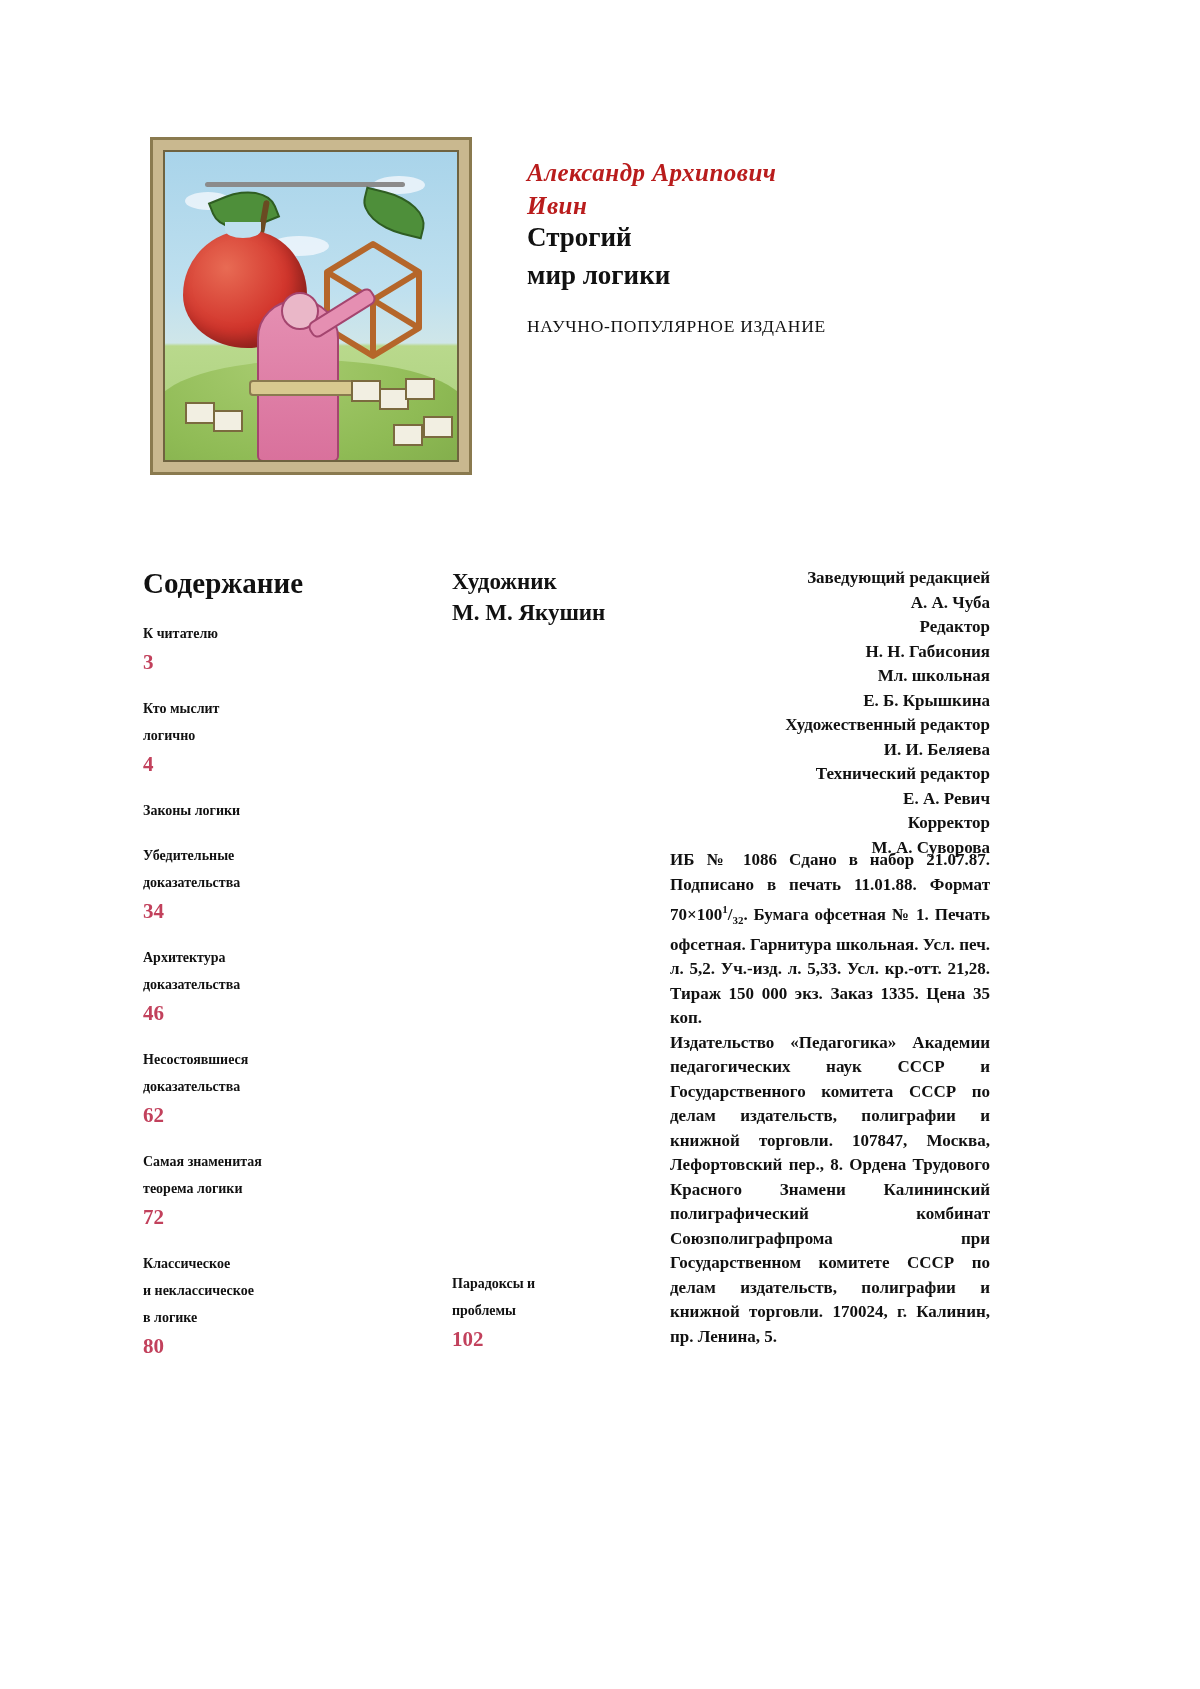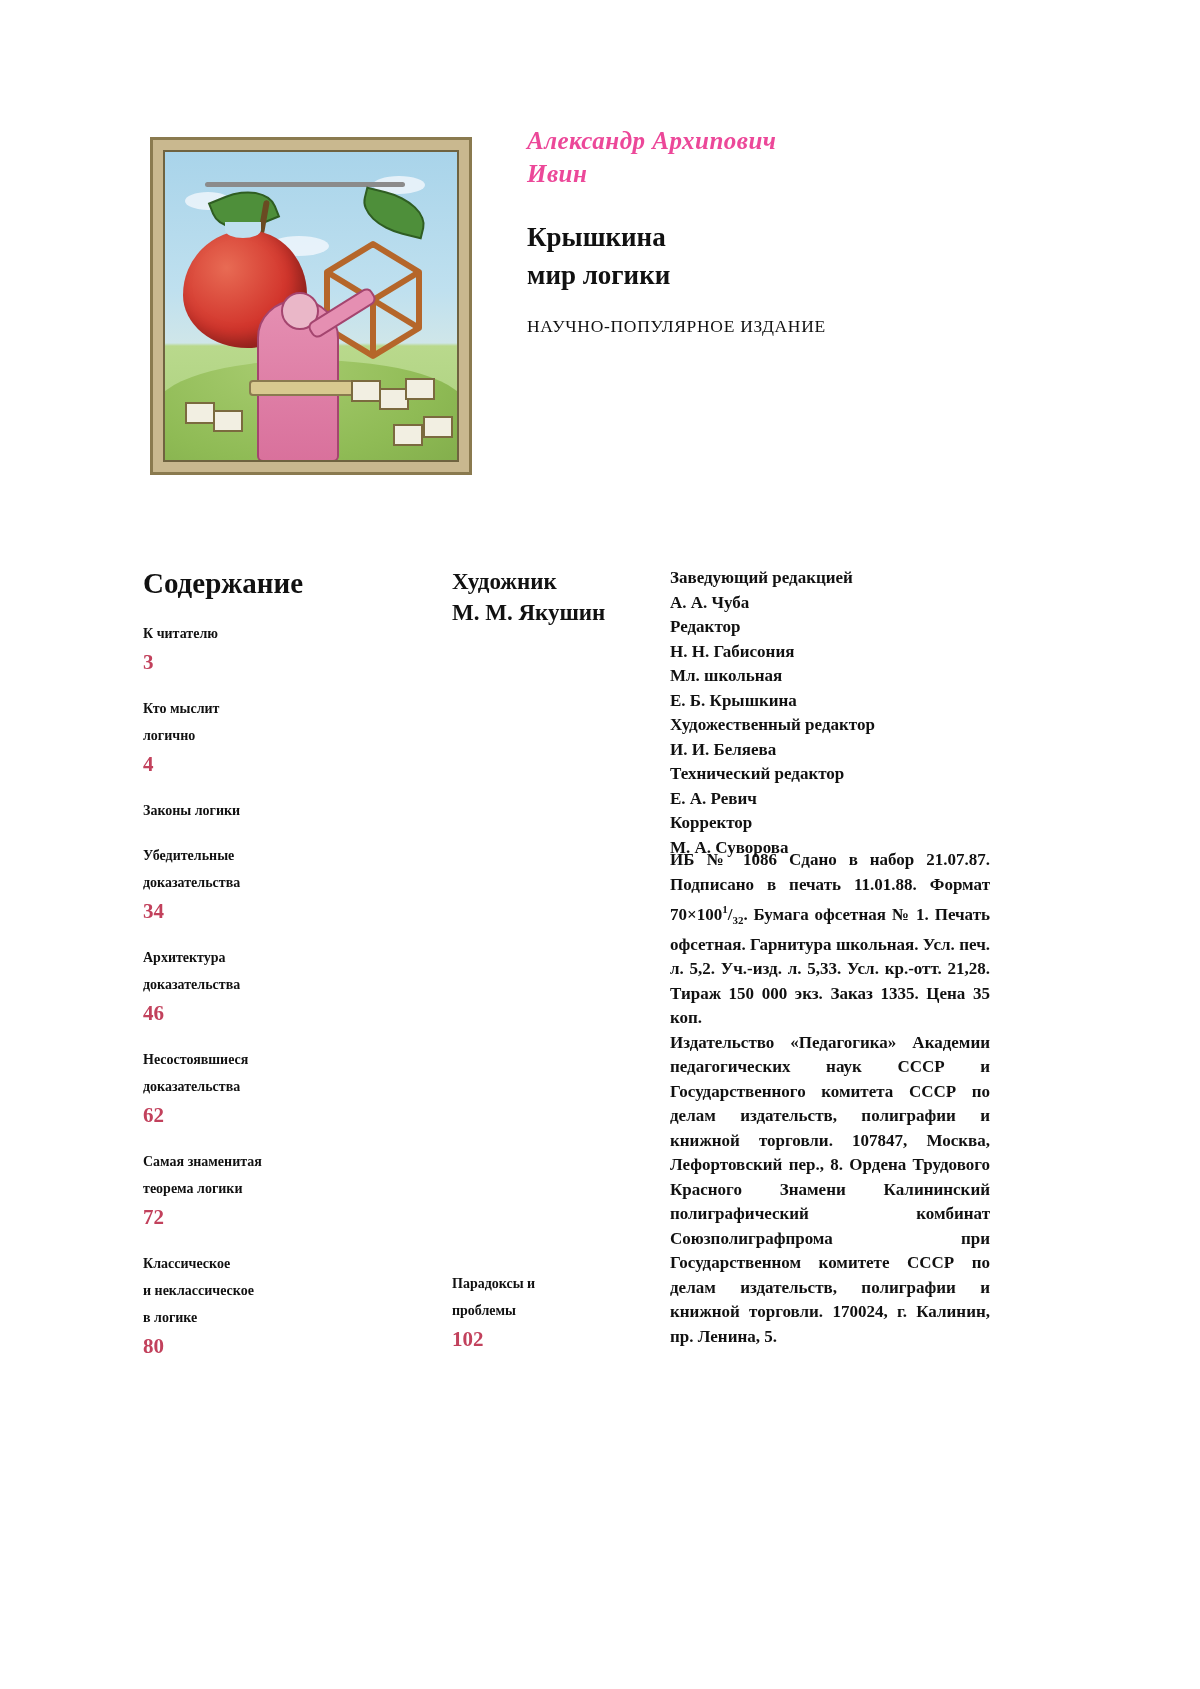--- a/index.html
+++ b/index.html
@@ -110,29 +110,29 @@
     background: #f2efe2; border: 2px solid #7b6a3f;
   }
   .pedestal {
     position: absolute; left: 84px; top: 228px; width: 120px; height: 12px;
     background: #d8c98f; border: 2px solid #8a7a4f; border-radius: 4px;
   }
 
   
   .author {
     position: absolute;
-    left: 527px; top: 124px;
+    left: 527px; top: 156px;
     width: 420px;
     font-family: "Liberation Serif", serif;
     font-style: italic;
     font-weight: 700;
     font-size: 25px;
     line-height: 33px;
     letter-spacing: .5px;
-    color: #ec4899;
+    color: #b91c1c;
   }
   .title {
     position: absolute;
     left: 527px; top: 218px;
     width: 420px;
     font-family: "Liberation Serif", serif;
     font-weight: 700;
     font-size: 27px;
     line-height: 38px;
     color: #111;
@@ -193,21 +193,21 @@
 
   .col-right {
     position: absolute;
     left: 670px; top: 566px;
     width: 320px;
     font-weight: 700;
     font-size: 17px;
     line-height: 24.5px;
     color: #111;
   }
-  .staff-line { white-space: nowrap; }
+  .staff-line { white-space: nowrap; text-align: right; }
   .imprint {
     position: absolute;
     left: 670px; top: 848px;
     width: 320px;
     font-weight: 700;
     font-size: 17px;
     line-height: 24.5px;
     text-align: justify;
     text-align-last: left;
     color: #111;
@@ -251,21 +251,21 @@
       <div class="book" style="left:240px; top:226px;"></div>
       <div class="book" style="left:20px; top:250px;"></div>
       <div class="book" style="left:48px; top:258px;"></div>
       <div class="book" style="left:228px; top:272px;"></div>
       <div class="book" style="left:258px; top:264px;"></div>
     </div>
   </div>
 
   <div class="author" style="white-space: pre-line;">Александр Архипович
 Ивин</div>
-  <div class="title" style="white-space: pre-line;">Крышкина
+  <div class="title" style="white-space: pre-line;">Строгий
 мир логики</div>
   <div class="edition-kind">НАУЧНО-ПОПУЛЯРНОЕ ИЗДАНИЕ</div>
 
   <div class="col-contents">
     <div class="contents-title">Содержание</div>
 
     <div class="toc-item">
       <div class="toc-label" style="white-space: pre-line;">К читателю</div>
       <div class="toc-page">3</div>
     </div>

